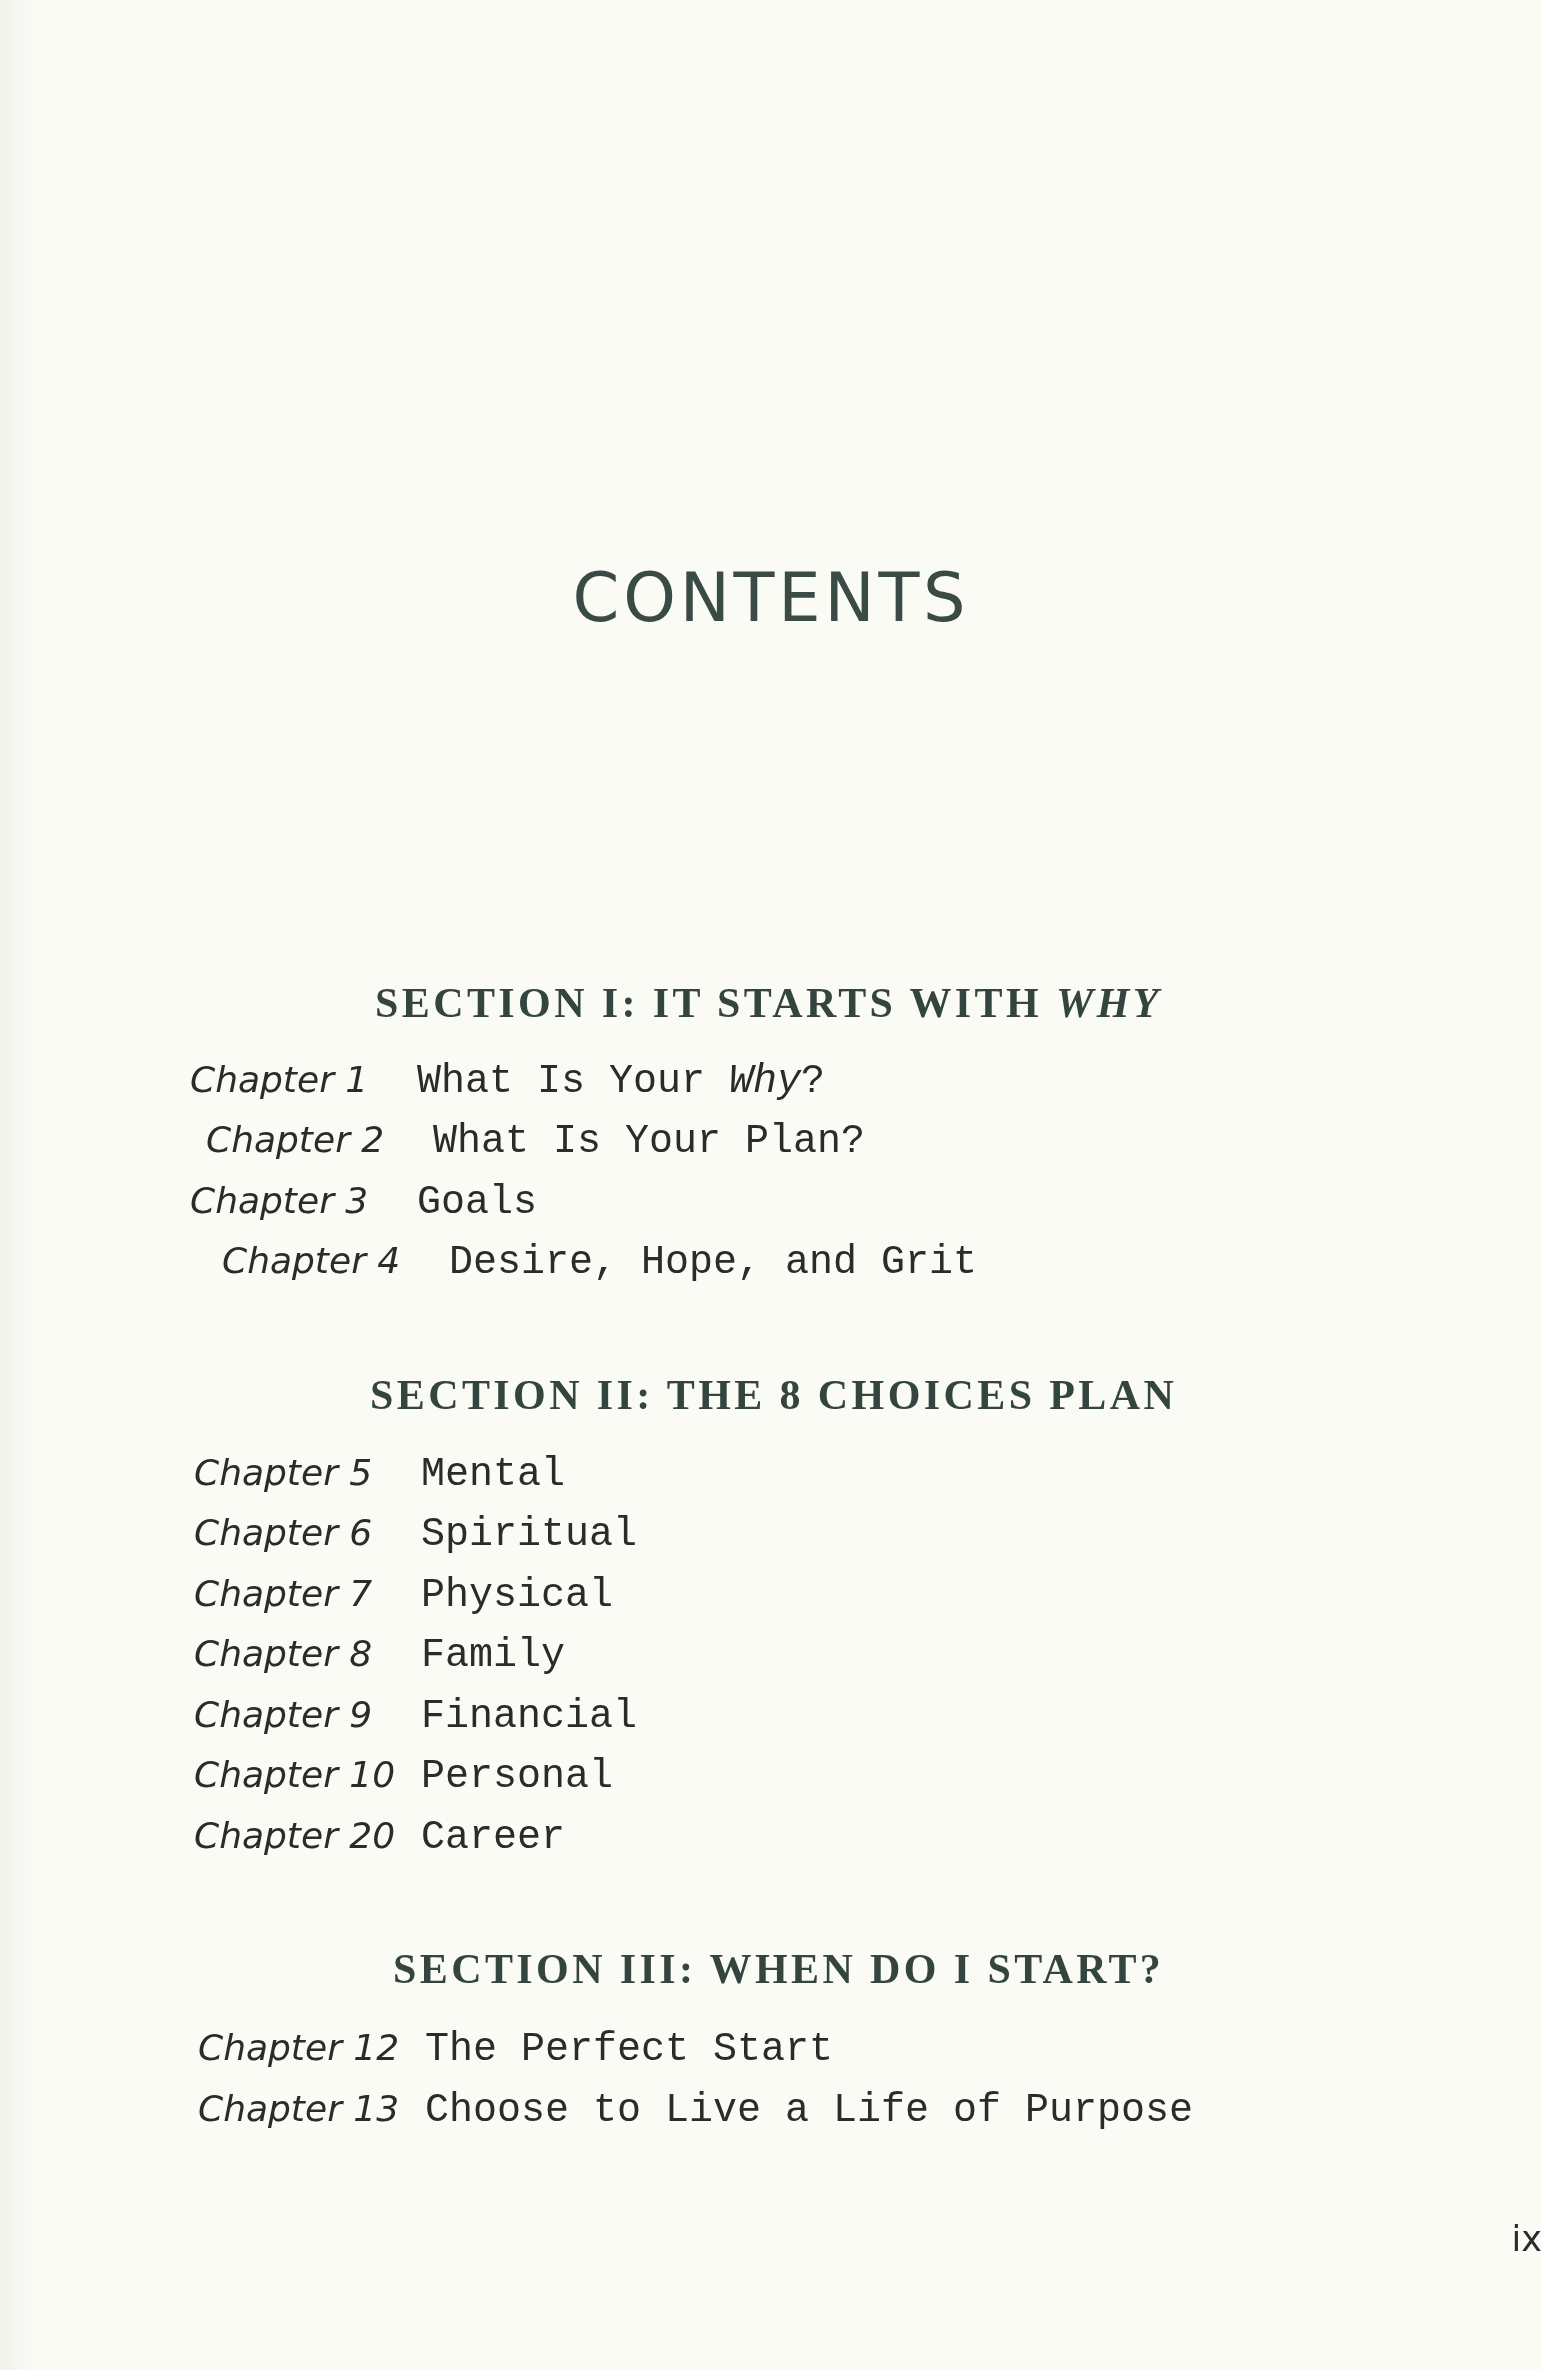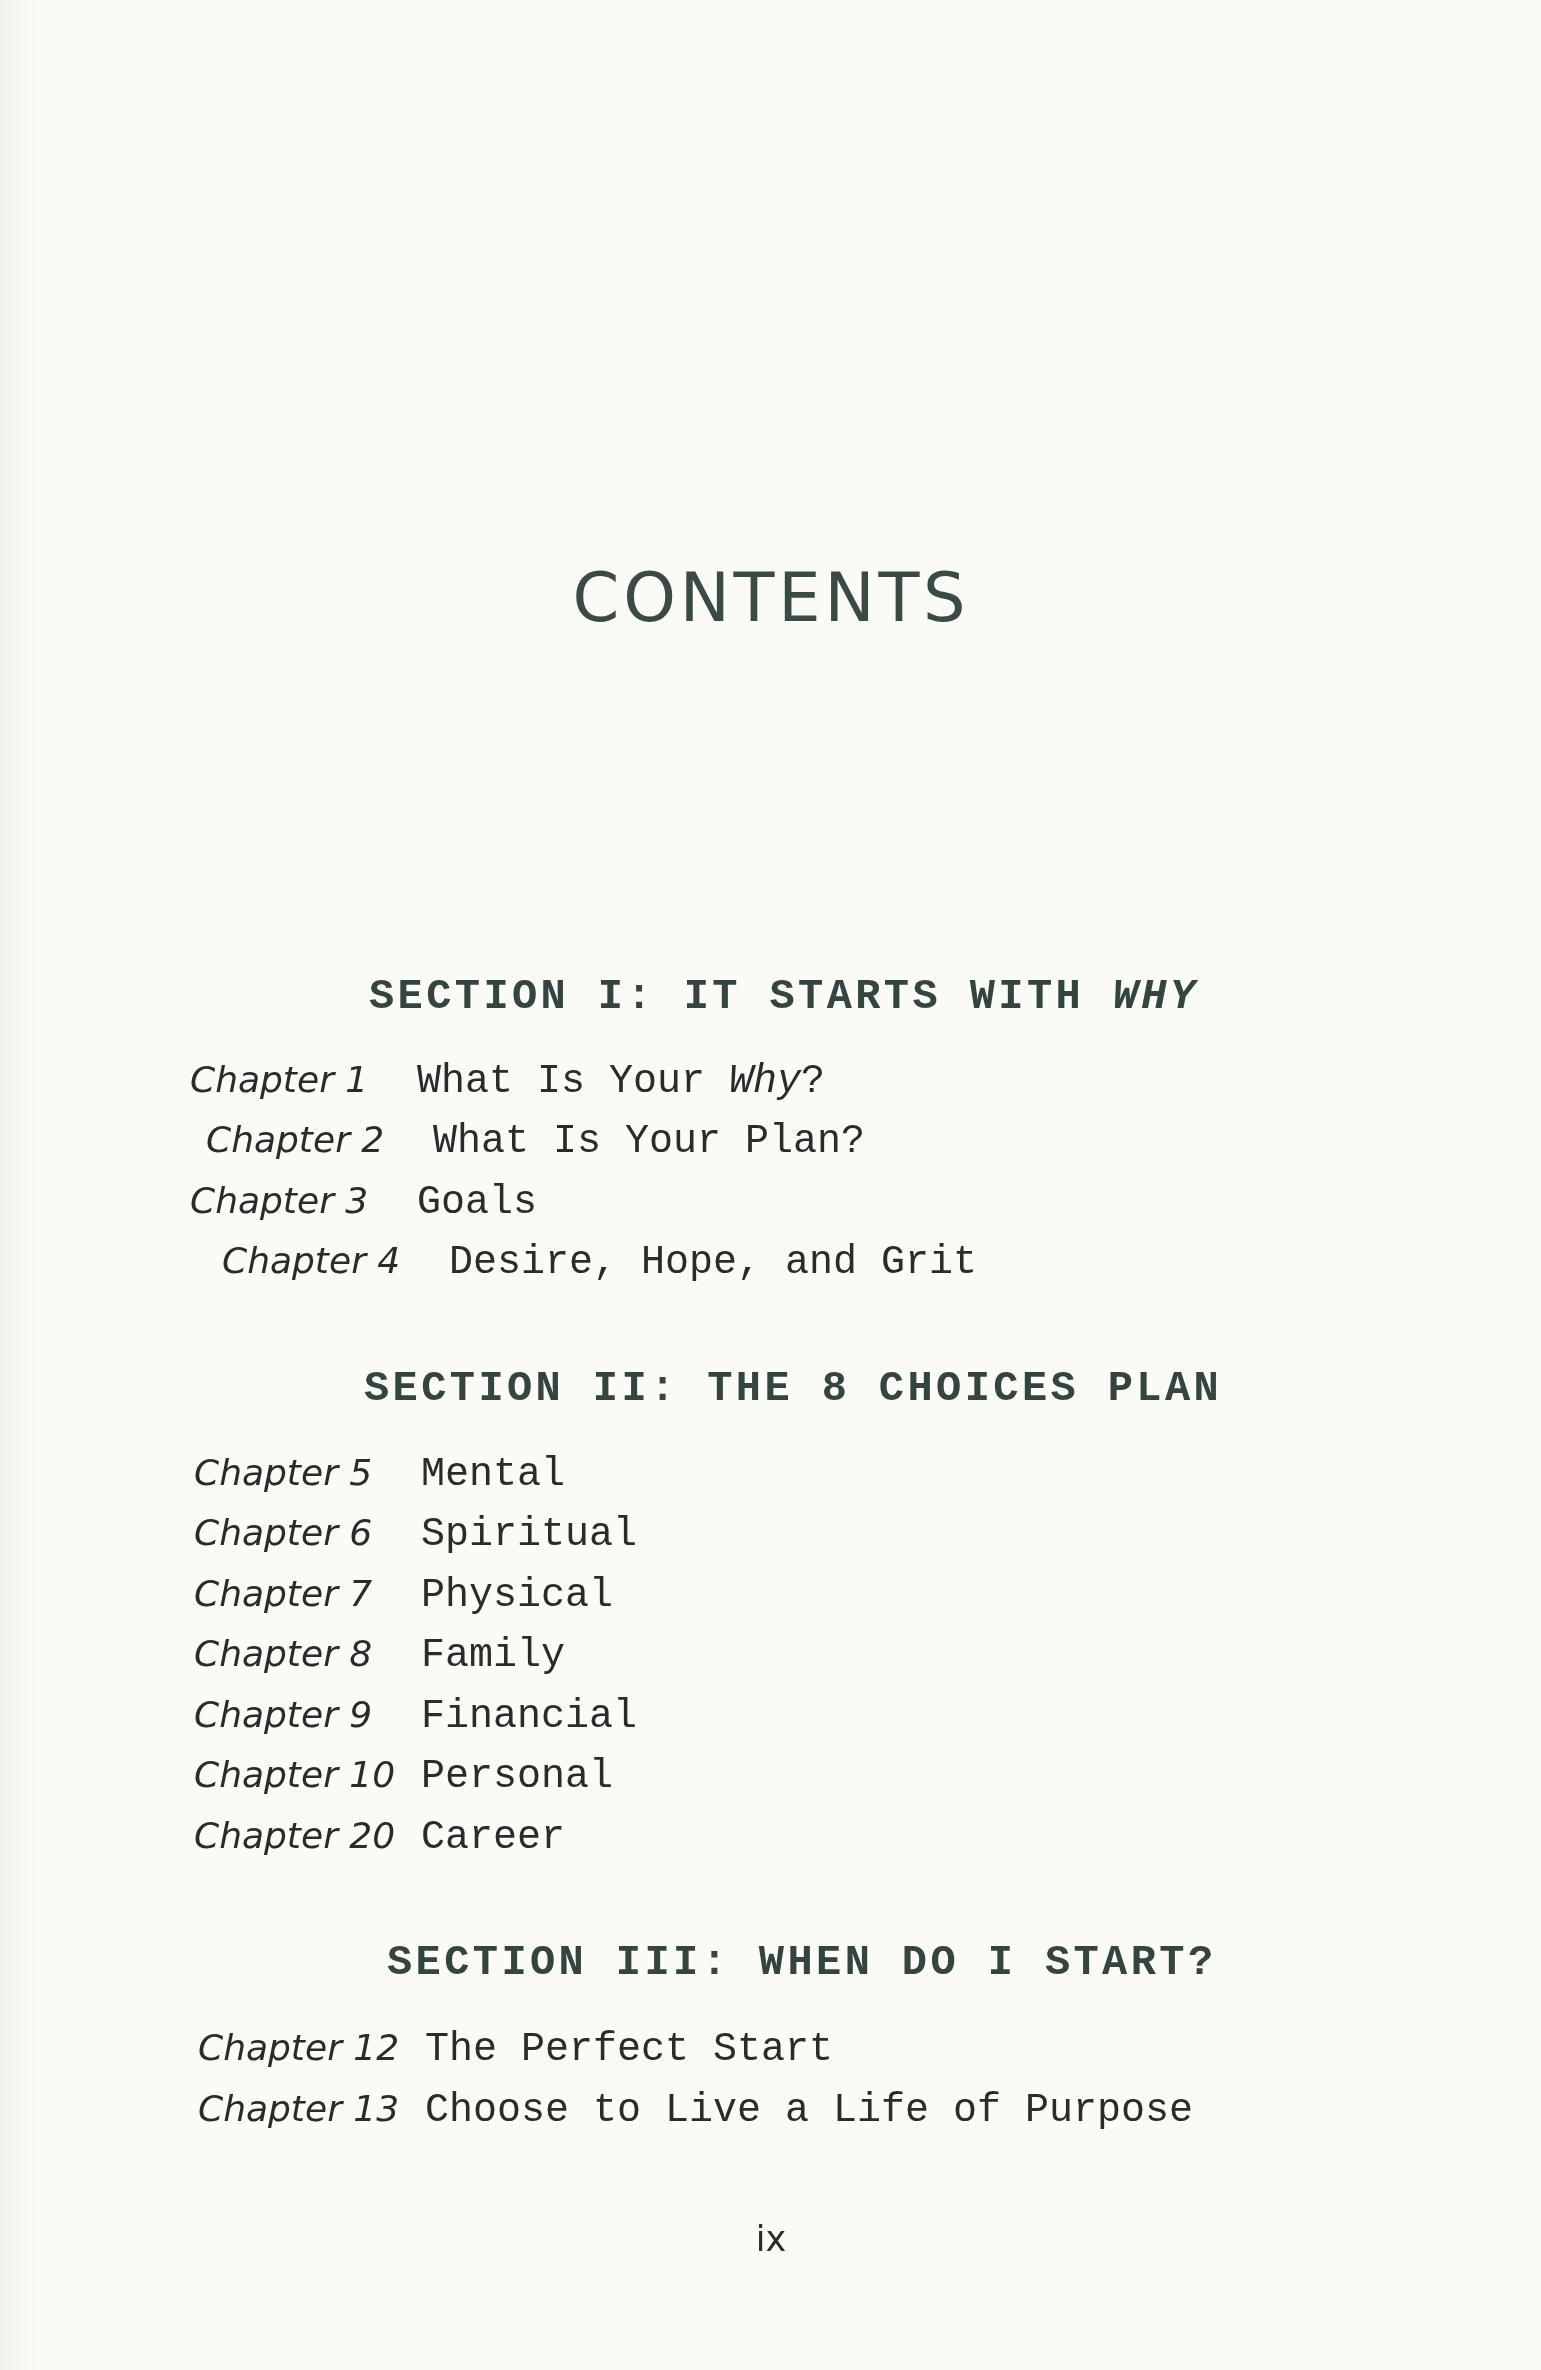--- a/index.html
+++ b/index.html
@@ -31,27 +31,27 @@
       text-align: center;
       font-family: "DejaVu Sans", sans-serif;
       font-size: 67px;
       letter-spacing: 3.8px;
       color: #3a4a45;
       font-weight: normal;
       margin: 0;
     }
     .section-heading {
       position: absolute;
-      font-family: Liberation Mono, monospace;
+      font-family: Liberation Serif, serif;
       font-weight: bold;
       color: #34443f;
       font-size: 42px;
       letter-spacing: 3.4px;
       white-space: nowrap;
-      margin: 12px;
+      margin: 18px;
     }
     .section-heading .em {
       font-style: italic;
     }
     .toc-row {
       position: absolute;
       height: 58px;
       width: 1210px;
     }
     .chapter-label {
@@ -72,21 +72,21 @@
       font-size: 40px;
       color: #2b2b2b;
       white-space: nowrap;
     }
     .chapter-title .em { font-style: italic; }
     .folio {
       position: absolute;
       top: 2219px;
       left: 0;
       width: 1542px;
-      text-align: center;
+      text-align: right;
       font-family: "DejaVu Sans", sans-serif;
       font-size: 35px;
       color: #2b2b2b;
     }
   </style>
 </head>
 <body>
 
 <div class="page">
 

